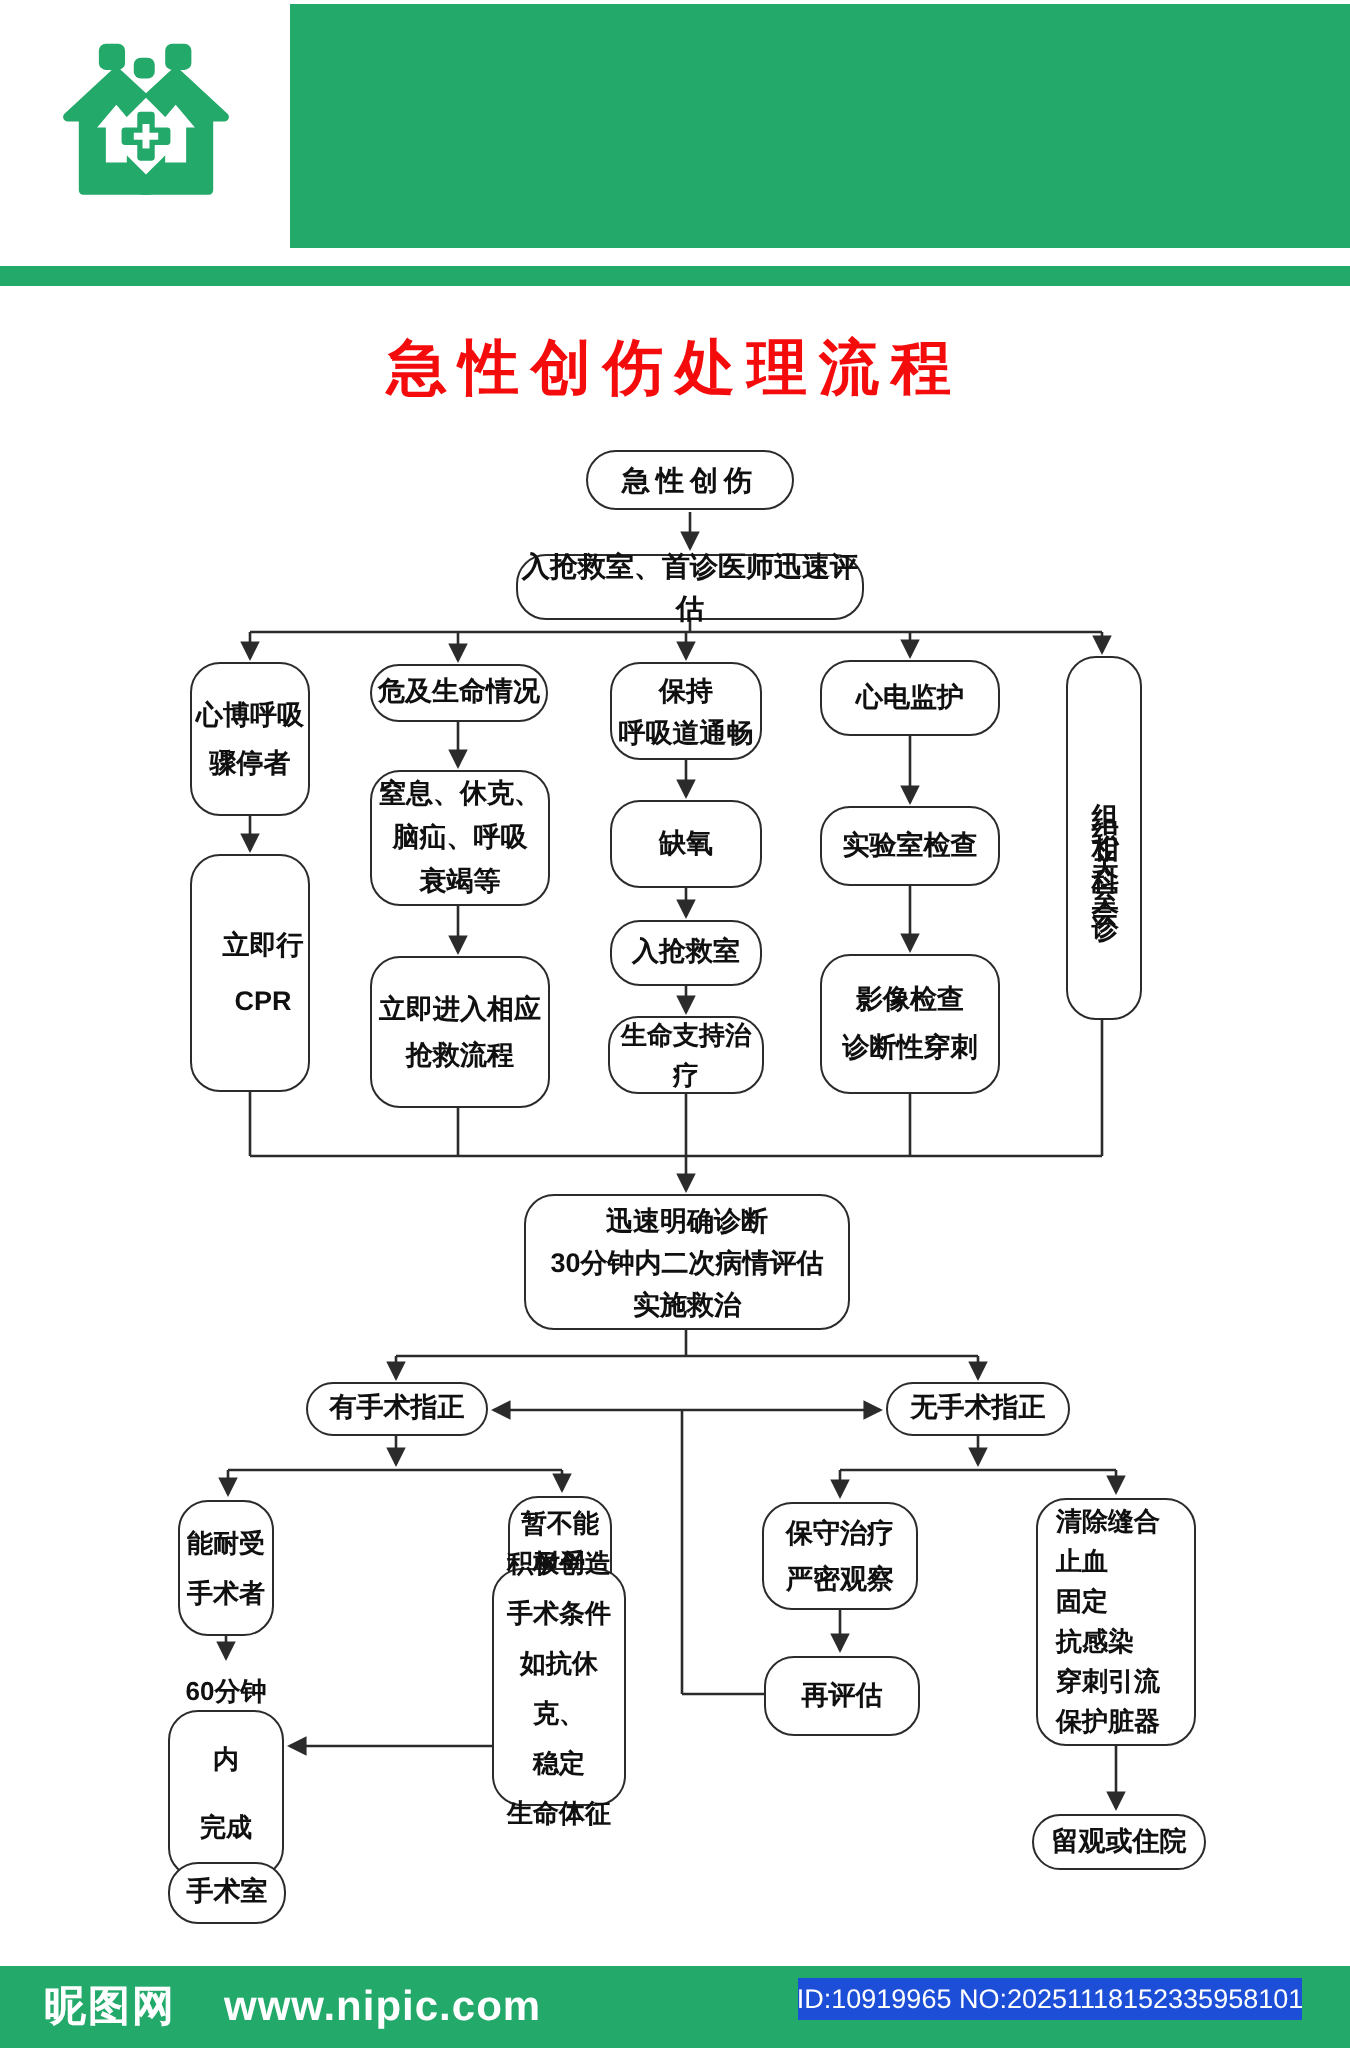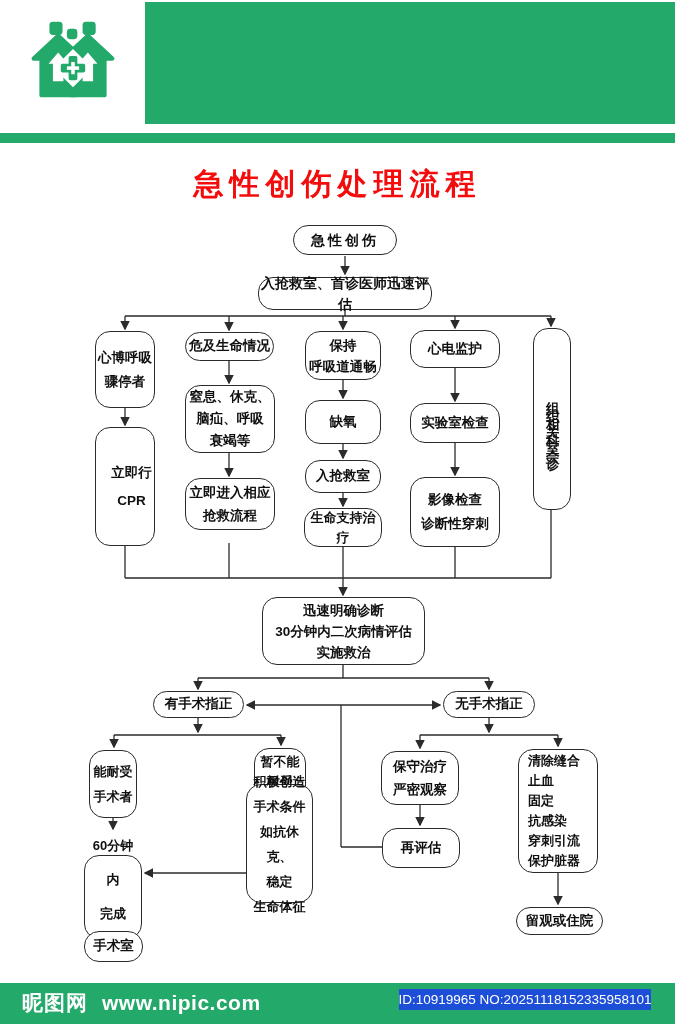--- a/index.html
+++ b/index.html
@@ -20,21 +20,21 @@
         color:#101010;line-height:1.5;padding:2px;}
   .lh21{line-height:21px;} .lh22{line-height:22px;} .lh23{line-height:23px;}
   .lh24{line-height:24px;} .lh25{line-height:25px;} .lh26{line-height:34px;margin-top:23px;}
   .lh28{line-height:28px;padding-left:15px;} .lh20{line-height:20px;}
   .fs13{font-size:13px;} .fs14{font-size:14px;} .ls3{letter-spacing:3px;}
   .leftal{justify-content:flex-start;text-align:left;padding-left:9px;}
   .vert{writing-mode:vertical-rl;letter-spacing:8px;padding-top:8px;}
   
   .footer{position:absolute;left:0;top:983px;width:675px;height:41px;background:#23A96A;color:#fff;}
   .site{position:absolute;left:22px;top:6px;font-size:21px;font-weight:bold;letter-spacing:1px;}
-  .site .url{font-weight:bold;margin-left:14px;letter-spacing:0.5px;}
+  .site .url{font-weight:bold;margin-left:24px;letter-spacing:0.5px;}
   .idbadge{position:absolute;left:399px;top:6px;width:252px;height:21px;background:#1d4ed8;
            font-size:13.5px;display:flex;align-items:center;justify-content:center;white-space:nowrap;}
 </style>
 </head>
 <body>
 
 <div class="page">
 
   <div class="logo-wrap">
     <svg width="96" height="86" viewBox="0 0 110 96">
@@ -111,21 +111,21 @@
 
   <div class="node lh24" style="left:95px;top:331px;width:60px;height:77px">心博呼吸
 骤停者</div>
   <div class="node lh28" style="left:95px;top:427px;width:60px;height:119px">立即行
 CPR</div>
 
   <div class="node" style="left:185px;top:332px;width:89px;height:29px">危及生命情况</div>
   <div class="node lh22" style="left:185px;top:385px;width:90px;height:68px">窒息、休克、
 脑疝、呼吸
 衰竭等</div>
-  <div class="node lh23" style="left:185px;top:478px;width:90px;height:52px">立即进入相应
+  <div class="node lh23" style="left:185px;top:478px;width:90px;height:76px">立即进入相应
 抢救流程</div>
 
   <div class="node lh21" style="left:305px;top:331px;width:76px;height:49px">保持
 呼吸道通畅</div>
   <div class="node" style="left:305px;top:400px;width:76px;height:44px">缺氧</div>
   <div class="node" style="left:305px;top:460px;width:76px;height:33px">入抢救室</div>
   <div class="node fs13" style="left:304px;top:508px;width:78px;height:39px">生命支持治疗</div>
 
   <div class="node" style="left:410px;top:330px;width:90px;height:38px">心电监护</div>
   <div class="node" style="left:410px;top:403px;width:90px;height:40px">实验室检查</div>

